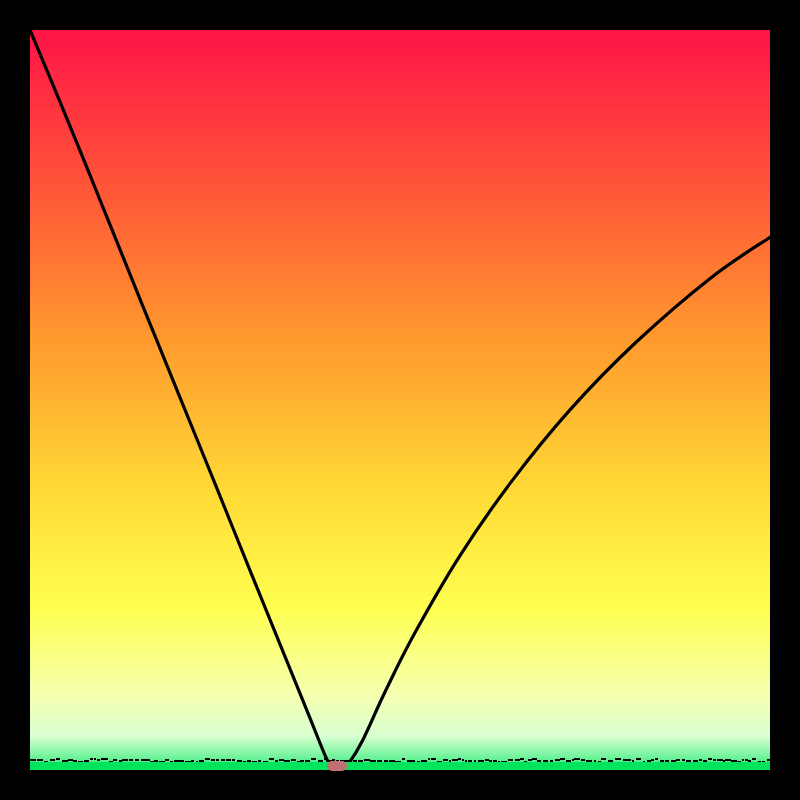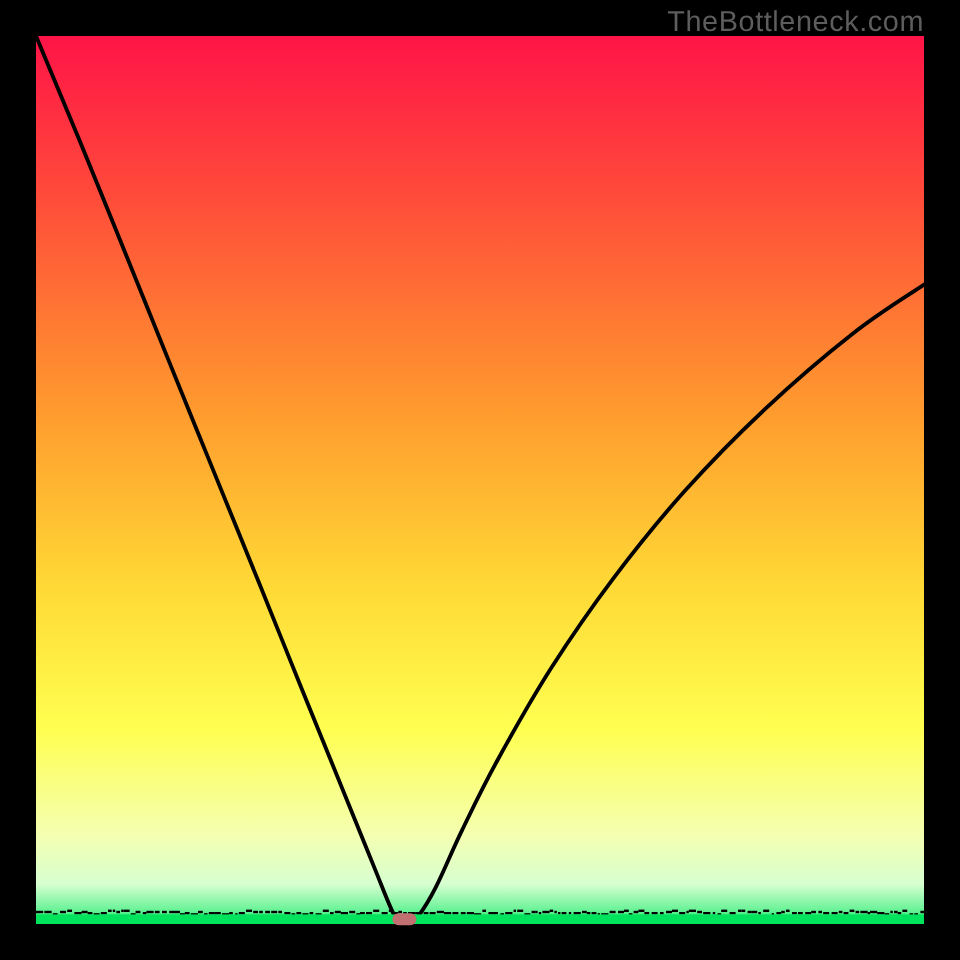--- a/index.html
+++ b/index.html
@@ -72,21 +72,20 @@
     height: 8px;
     left: 0;
     right: 0;
     z-index: 4;
   }
 </style>
 </head>
 <body>
 
 <div class="frame">
-  <div class="watermark">TheBottleneck.com</div>
   <div class="plot-wrap">
     <svg class="plot" viewBox="0 0 740 740" preserveAspectRatio="none">
       <defs>
         <linearGradient id="bg-grad" x1="0" y1="0" x2="0" y2="1">
             <stop offset="0%" stop-color="#ff1447"></stop>
             <stop offset="18%" stop-color="#ff4b3a"></stop>
             <stop offset="42%" stop-color="#ff9a2e"></stop>
             <stop offset="62%" stop-color="#ffd935"></stop>
             <stop offset="78%" stop-color="#ffff50"></stop>
             <stop offset="90%" stop-color="#f4ffb1"></stop>

